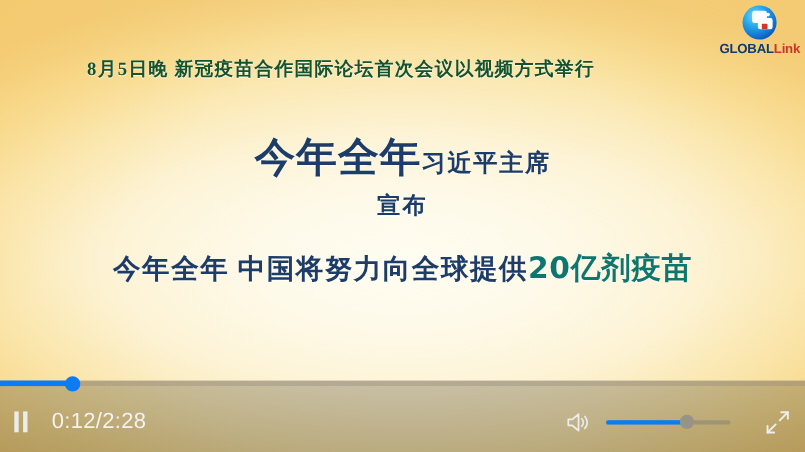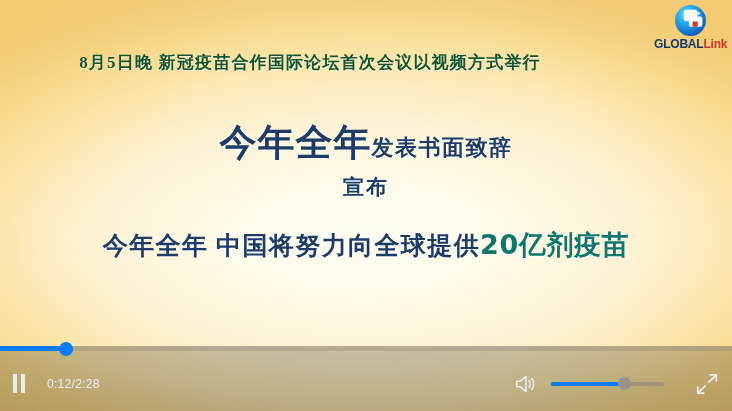--- a/index.html
+++ b/index.html
@@ -232,21 +232,21 @@
   }
   .pause-btn i {
     display: block;
     width: 4px;
     height: 19px;
     background: #ececec;
   }
 
   .time-label {
     margin-left: 13px;
-    font-size: 12px;
+    font-size: 20px;
     color: #f2f2f2;
     letter-spacing: 0.3px;
     font-family: "Liberation Sans", sans-serif;
     white-space: nowrap;
   }
 
   .spacer { flex: 1 1 auto; }
 
   .volume-btn {
     width: 28px;
@@ -315,21 +315,21 @@
       <path d="M10 34 a22 30 0 0 0 22 28" fill="none" stroke="#ffffff" stroke-width="0"></path>
     </svg>
     <div class="wm-text"><span style="color: rgb(18, 58, 110);">GLOBAL</span><span class="lnk" style="color: rgb(208, 52, 44);">Link</span></div>
   </div>
 
   <div class="captions">
 
     <div class="cap-kicker" style="color: #14532d; font-family: Liberation Serif, serif;">8月5日晚  新冠疫苗合作国际论坛首次会议以视频方式举行</div>
 
     <div class="cap-head">
-      <span class="big" style="color: rgb(29, 60, 104);">今年全年</span><span class="small" style="color: rgb(29, 60, 104);">发表书面致辞</span>
+      <span class="big" style="color: rgb(29, 60, 104);">今年全年</span><span class="small" style="color: rgb(29, 60, 104);">习近平主席</span>
     </div>
 
     <div class="cap-sub" style="color: rgb(29, 60, 104);">宣布</div>
 
     <div class="cap-lead">
       <span class="blue" style="color: rgb(29, 60, 104);">今年全年 中国将努力向全球提供</span><span class="red" style="color: #0f766e;">20亿剂疫苗</span>
     </div>
 
   </div>
 

